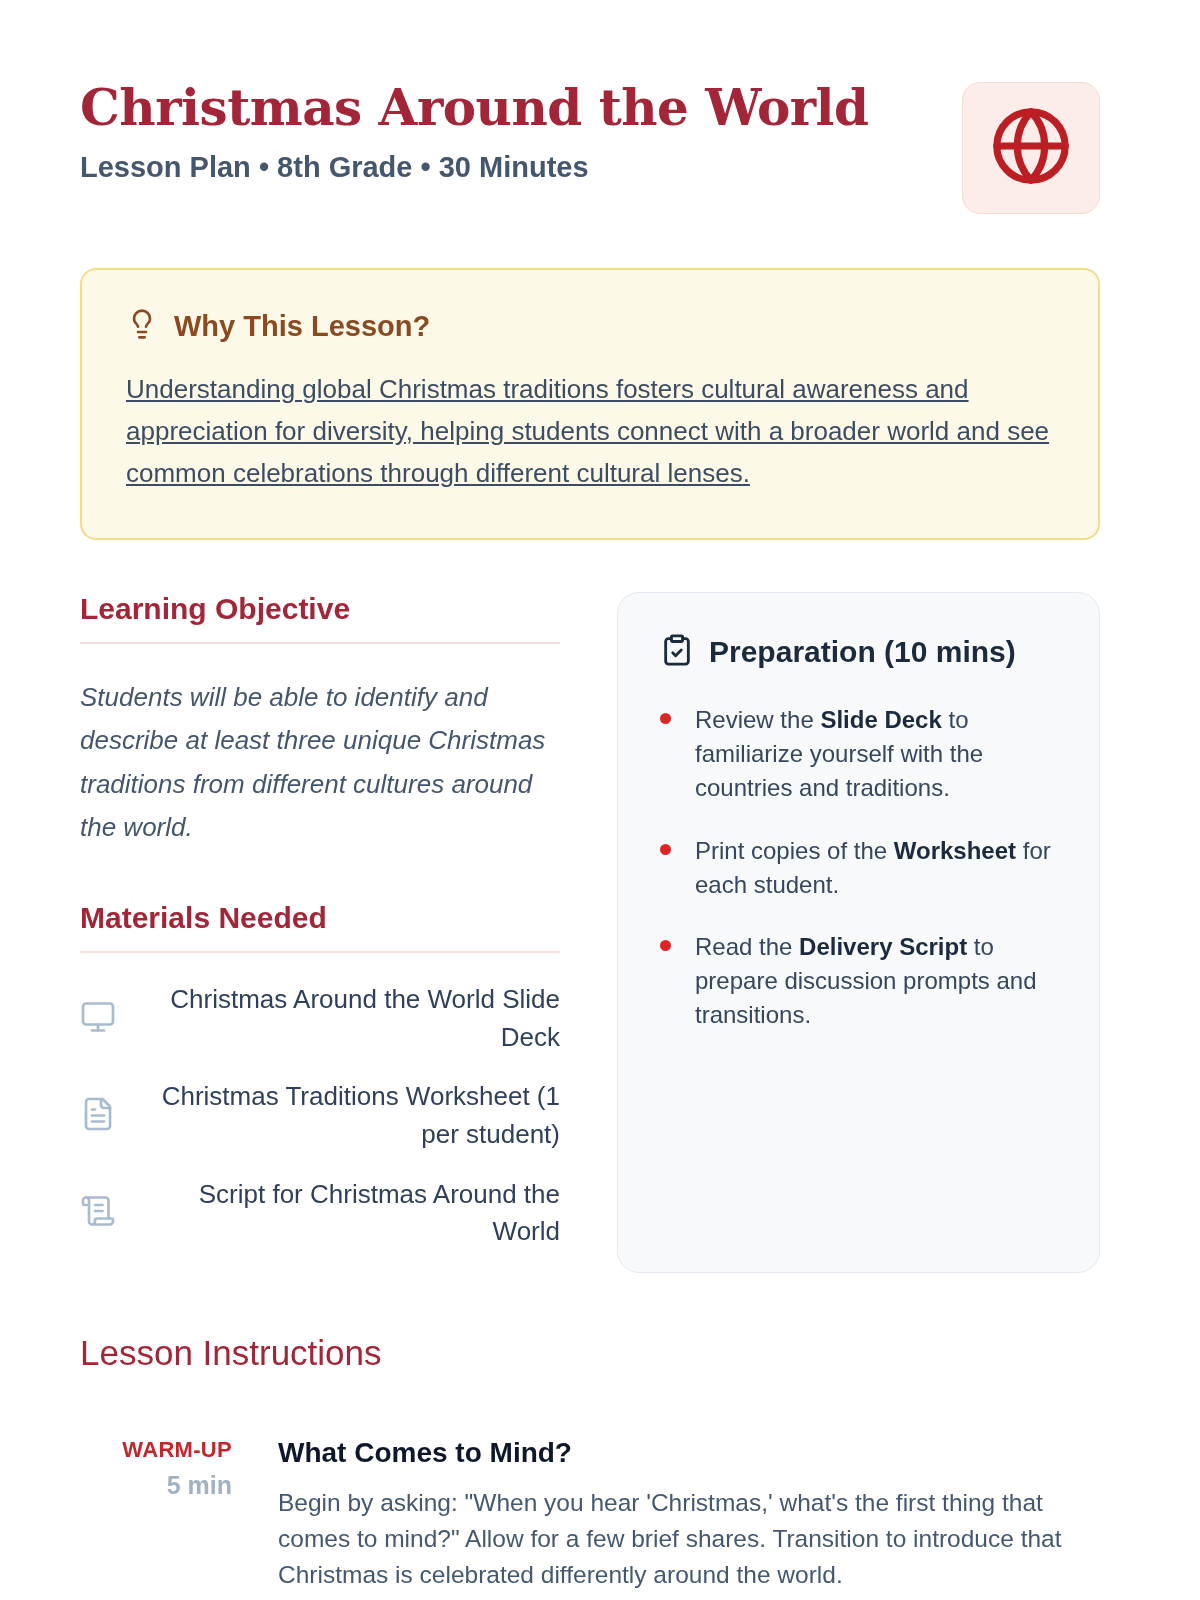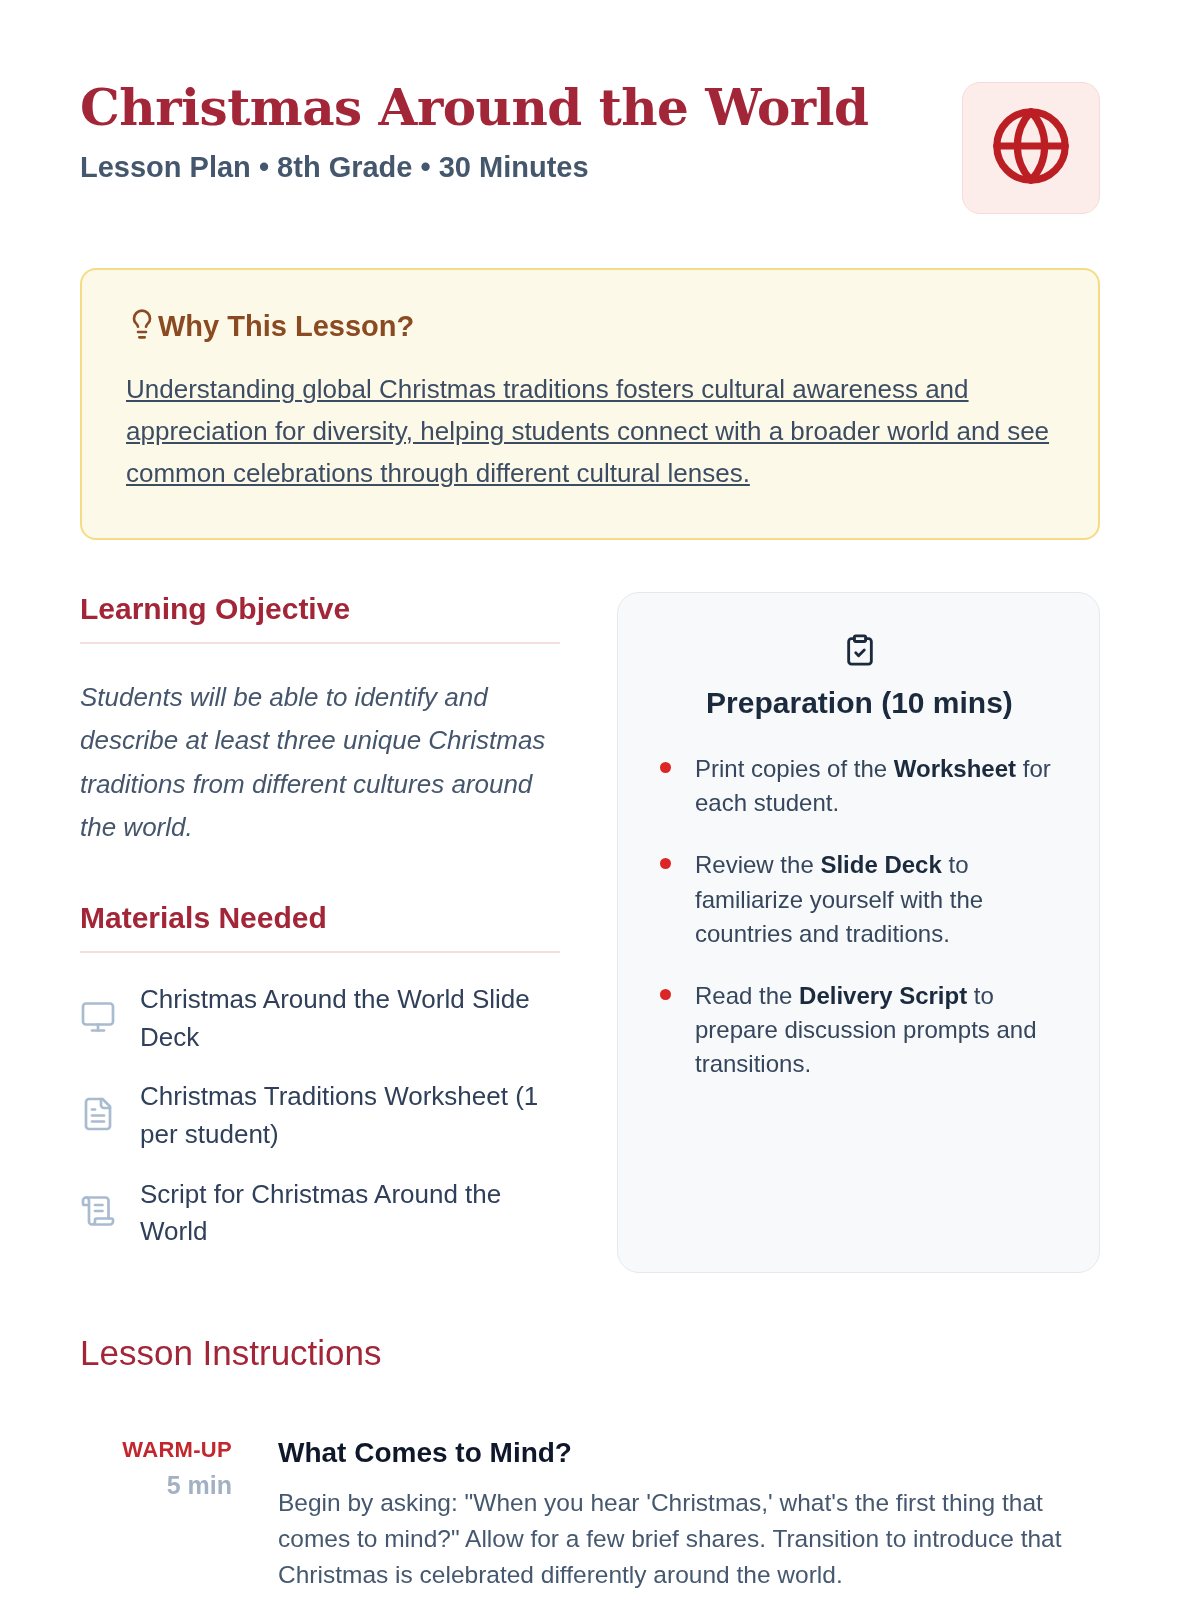--- a/index.html
+++ b/index.html
@@ -41,21 +41,21 @@
   .globe-tile svg { width: 82px; height: 82px; stroke: #bb1f24; }
 
   
   .why-box {
     margin-top: 54px;
     background: #fdf9e8;
     border: 2px solid #f4dc86;
     border-radius: 16px;
     padding: 38px 44px 44px 44px;
   }
-  .why-head { display: flex; align-items: center; gap: 0; }
+  .why-head { display: flex; align-items: center; gap: 16px; }
   .why-head svg { width: 32px; height: 32px; stroke: #8a4a22; }
   .why-title { font-size: 29px; font-weight: 700; color: #8a4a22; }
   .why-body {
     margin-top: 24px;
     font-size: 26px;
     color: #3c4d63;
     line-height: 1.62;
     text-decoration: underline;
   }
 
@@ -79,32 +79,33 @@
     font-style: italic;
     font-size: 26px;
     color: #45566c;
     line-height: 1.66;
   }
   .materials-section { margin-top: 52px; }
   .materials-list { margin-top: 28px; list-style: none; }
   .material-item {
     display: flex; align-items: center; gap: 24px;
     margin-bottom: 22px;
+    text-align: right;
   }
   .material-item svg { width: 36px; height: 36px; stroke: #a9bbcf; flex: 0 0 auto; }
   .material-text { font-size: 26px; color: #30405a; line-height: 1.45; }
 
   
   .prep-card {
     background: #f7f9fb;
     border: 1.5px solid #e4e9f1;
     border-radius: 22px;
     padding: 40px 40px 40px 42px;
   }
-  .prep-head { display: flex; align-items: center; gap: 15px; flex-direction: column; }
+  .prep-head { display: flex; align-items: center; gap: 15px; }
   .prep-head svg { width: 34px; height: 34px; stroke: #1c2a3e; }
   .prep-title { font-size: 30px; font-weight: 700; color: #1c2a3e; }
   .prep-list { margin-top: 32px; list-style: none; }
   .prep-item { display: flex; gap: 24px; margin-bottom: 28px; }
   .prep-dot {
     flex: 0 0 auto;
     width: 11px; height: 11px; border-radius: 50%;
     background: #dc2626;
     margin-top: 10px;
   }
@@ -236,25 +237,25 @@
             <rect width="8" height="4" x="8" y="2" rx="1" ry="1"></rect>
             <path d="M16 4h2a2 2 0 0 1 2 2v14a2 2 0 0 1-2 2H6a2 2 0 0 1-2-2V6a2 2 0 0 1 2-2h2"></path>
             <path d="m9 14 2 2 4-4"></path>
           </svg>
         </span>
         <div class="prep-title">Preparation (10 mins)</div>
       </div>
       <ul class="prep-list">
         <li class="prep-item">
           <span class="prep-dot"></span>
-          <p class="prep-text"><span>Print copies of the </span><span class="b">Worksheet</span><span> for each student.</span></p>
+          <p class="prep-text"><span>Review the </span><span class="b">Slide Deck</span><span> to familiarize yourself with the countries and traditions.</span></p>
         </li>
         <li class="prep-item">
           <span class="prep-dot"></span>
-          <p class="prep-text"><span>Review the </span><span class="b">Slide Deck</span><span> to familiarize yourself with the countries and traditions.</span></p>
+          <p class="prep-text"><span>Print copies of the </span><span class="b">Worksheet</span><span> for each student.</span></p>
         </li>
         <li class="prep-item">
           <span class="prep-dot"></span>
           <p class="prep-text"><span>Read the </span><span class="b">Delivery Script</span><span> to prepare discussion prompts and transitions.</span></p>
         </li>
       </ul>
     </aside>
   </div>
 
   <h2 class="instructions-title">Lesson Instructions</h2>

